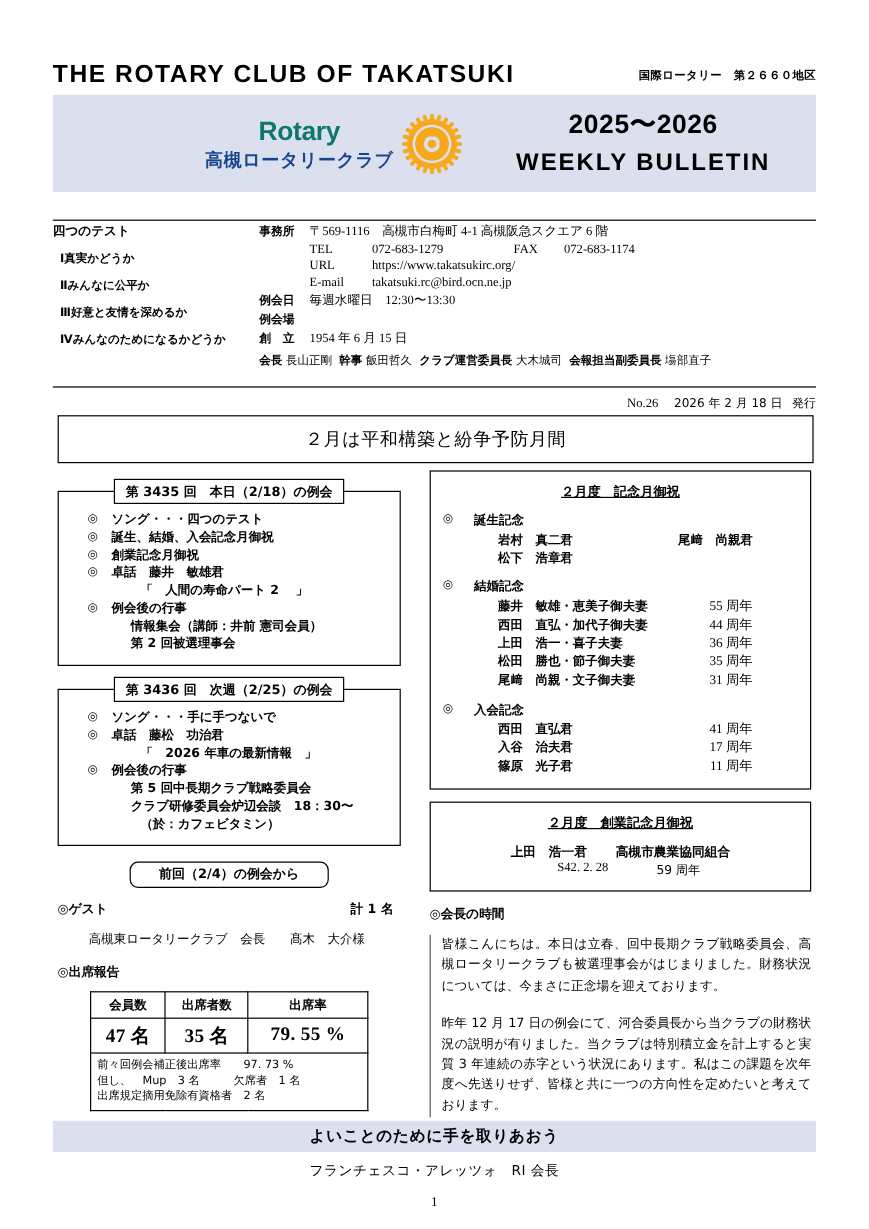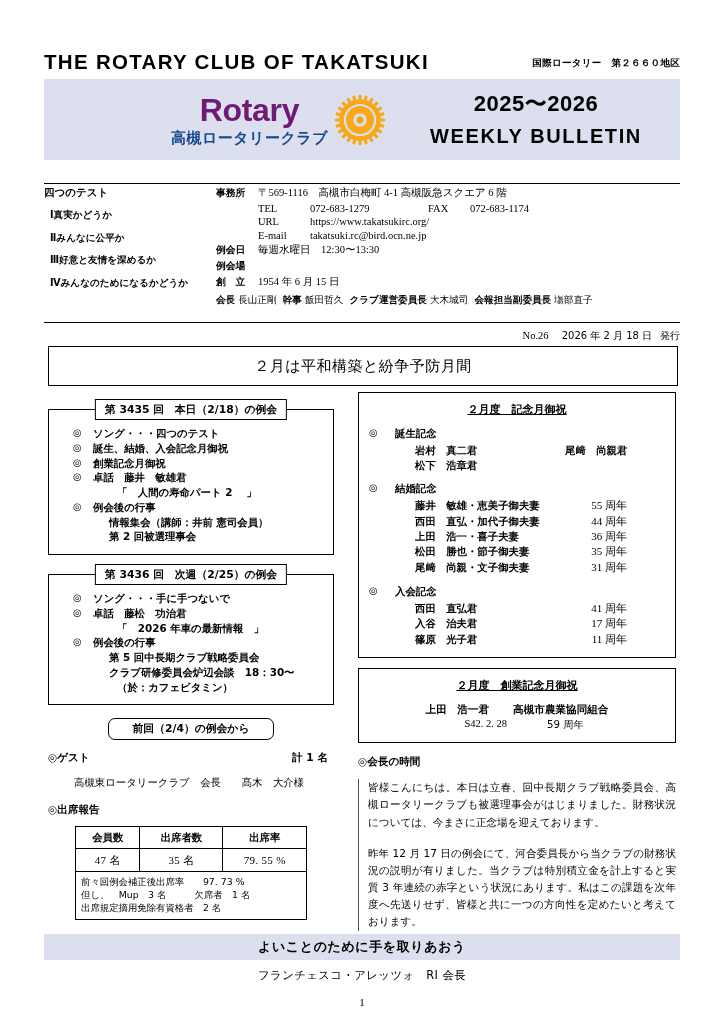--- a/index.html
+++ b/index.html
@@ -75,22 +75,22 @@
   }
   .brandtext {
     display: flex;
     flex-direction: column;
     align-items: center;
     line-height: 1;
   }
   .brand-rotary {
     font-family: "Liberation Sans", sans-serif;
     font-weight: bold;
-    font-size: 32px;
-    color: #701a75;
+    font-size: 22px;
+    color: #0f766e;
     letter-spacing: -0.3px;
   }
   .brand-jp {
     font-family: "DejaVu Sans", sans-serif;
     font-weight: bold;
     font-size: 15px;
     color: #17458f;
     margin-top: 5px;
     letter-spacing: 0.5px;
   }
@@ -333,22 +333,22 @@
   table.att td {
     border: 1px solid #000;
     text-align: center;
     padding: 3.5px 2px;
     font-family: "DejaVu Sans", sans-serif;
     font-size: 10.4px;
     font-weight: bold;
   }
   table.att td.val {
     font-family: "Liberation Serif", serif;
-    font-weight: normal;
-    font-size: 11px;
+    font-weight: bold;
+    font-size: 16px;
     letter-spacing: 0.3px;
   }
   table.att td.notes {
     text-align: left;
     padding: 4px 5px;
     font-weight: normal;
     font-family: "Liberation Serif", serif;
     font-size: 9.6px;
     line-height: 1.38;
   }

